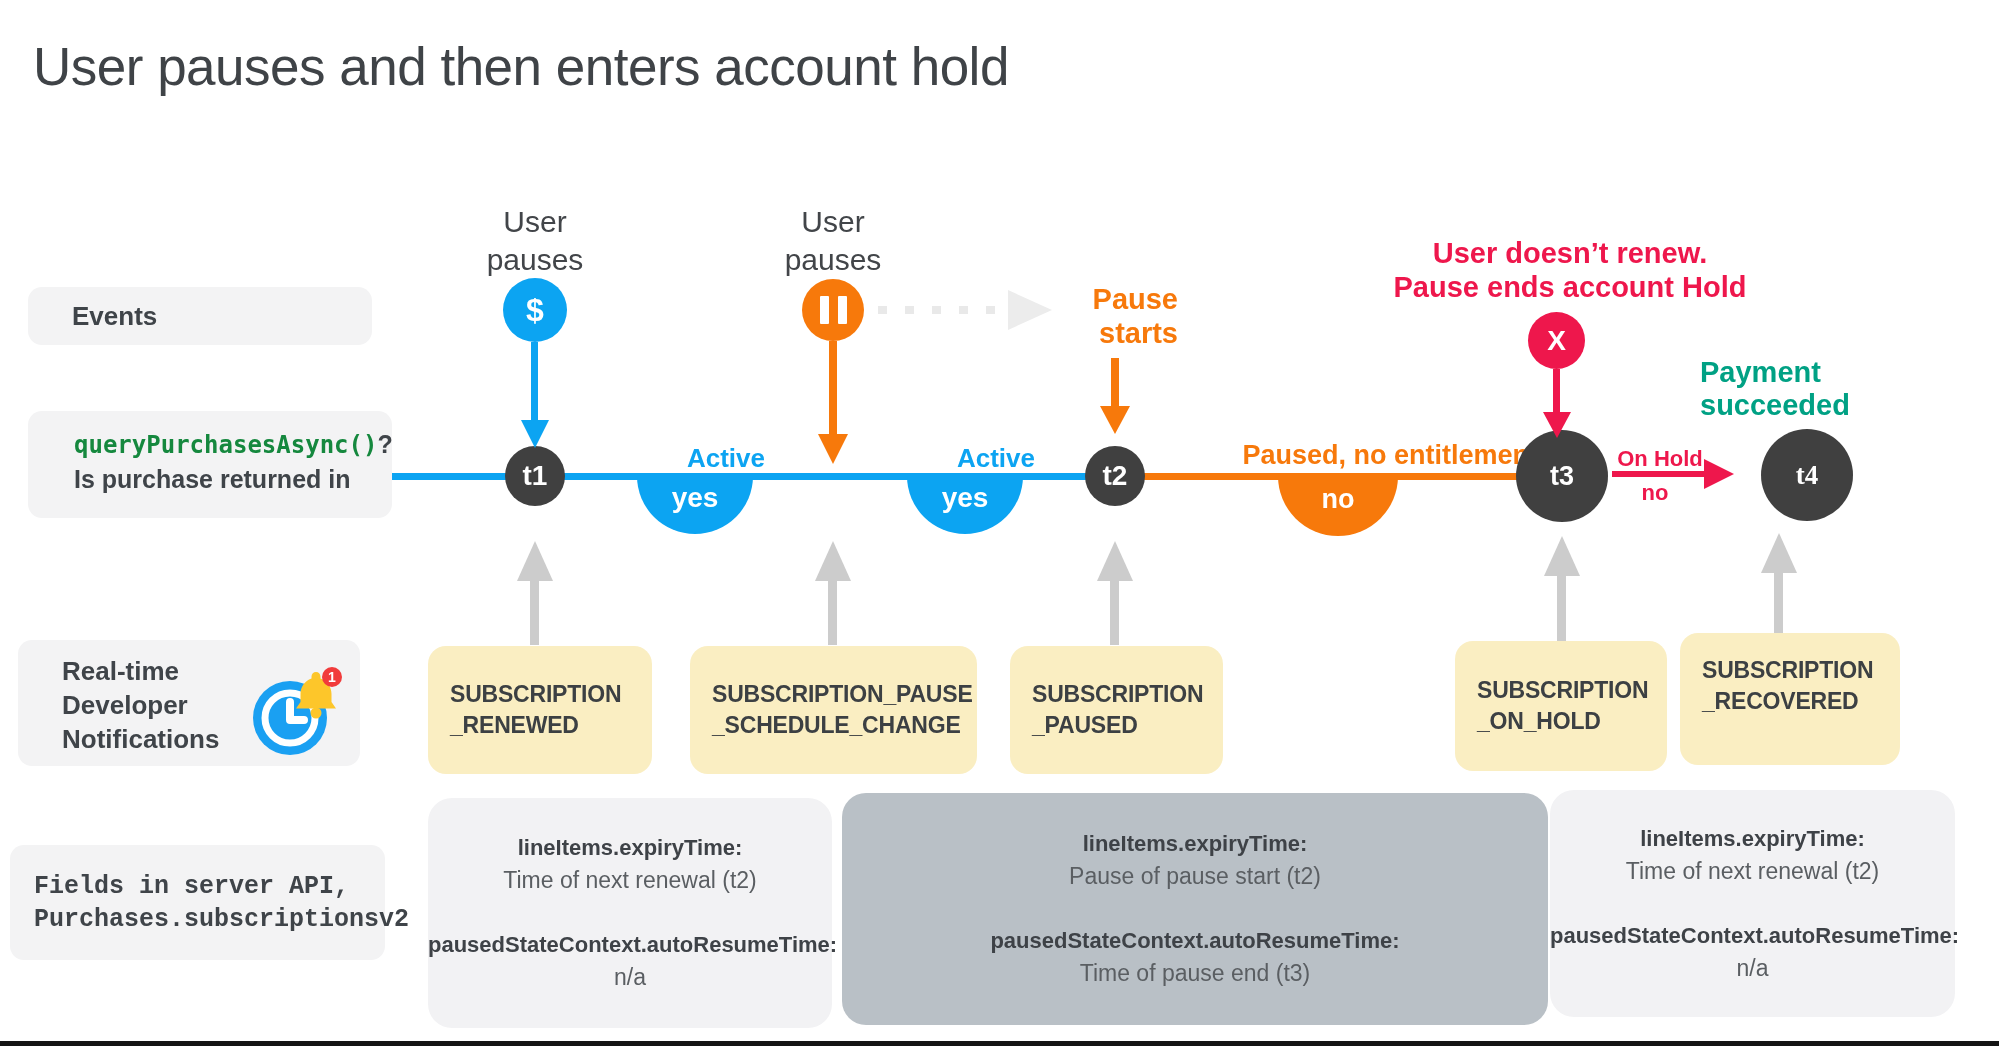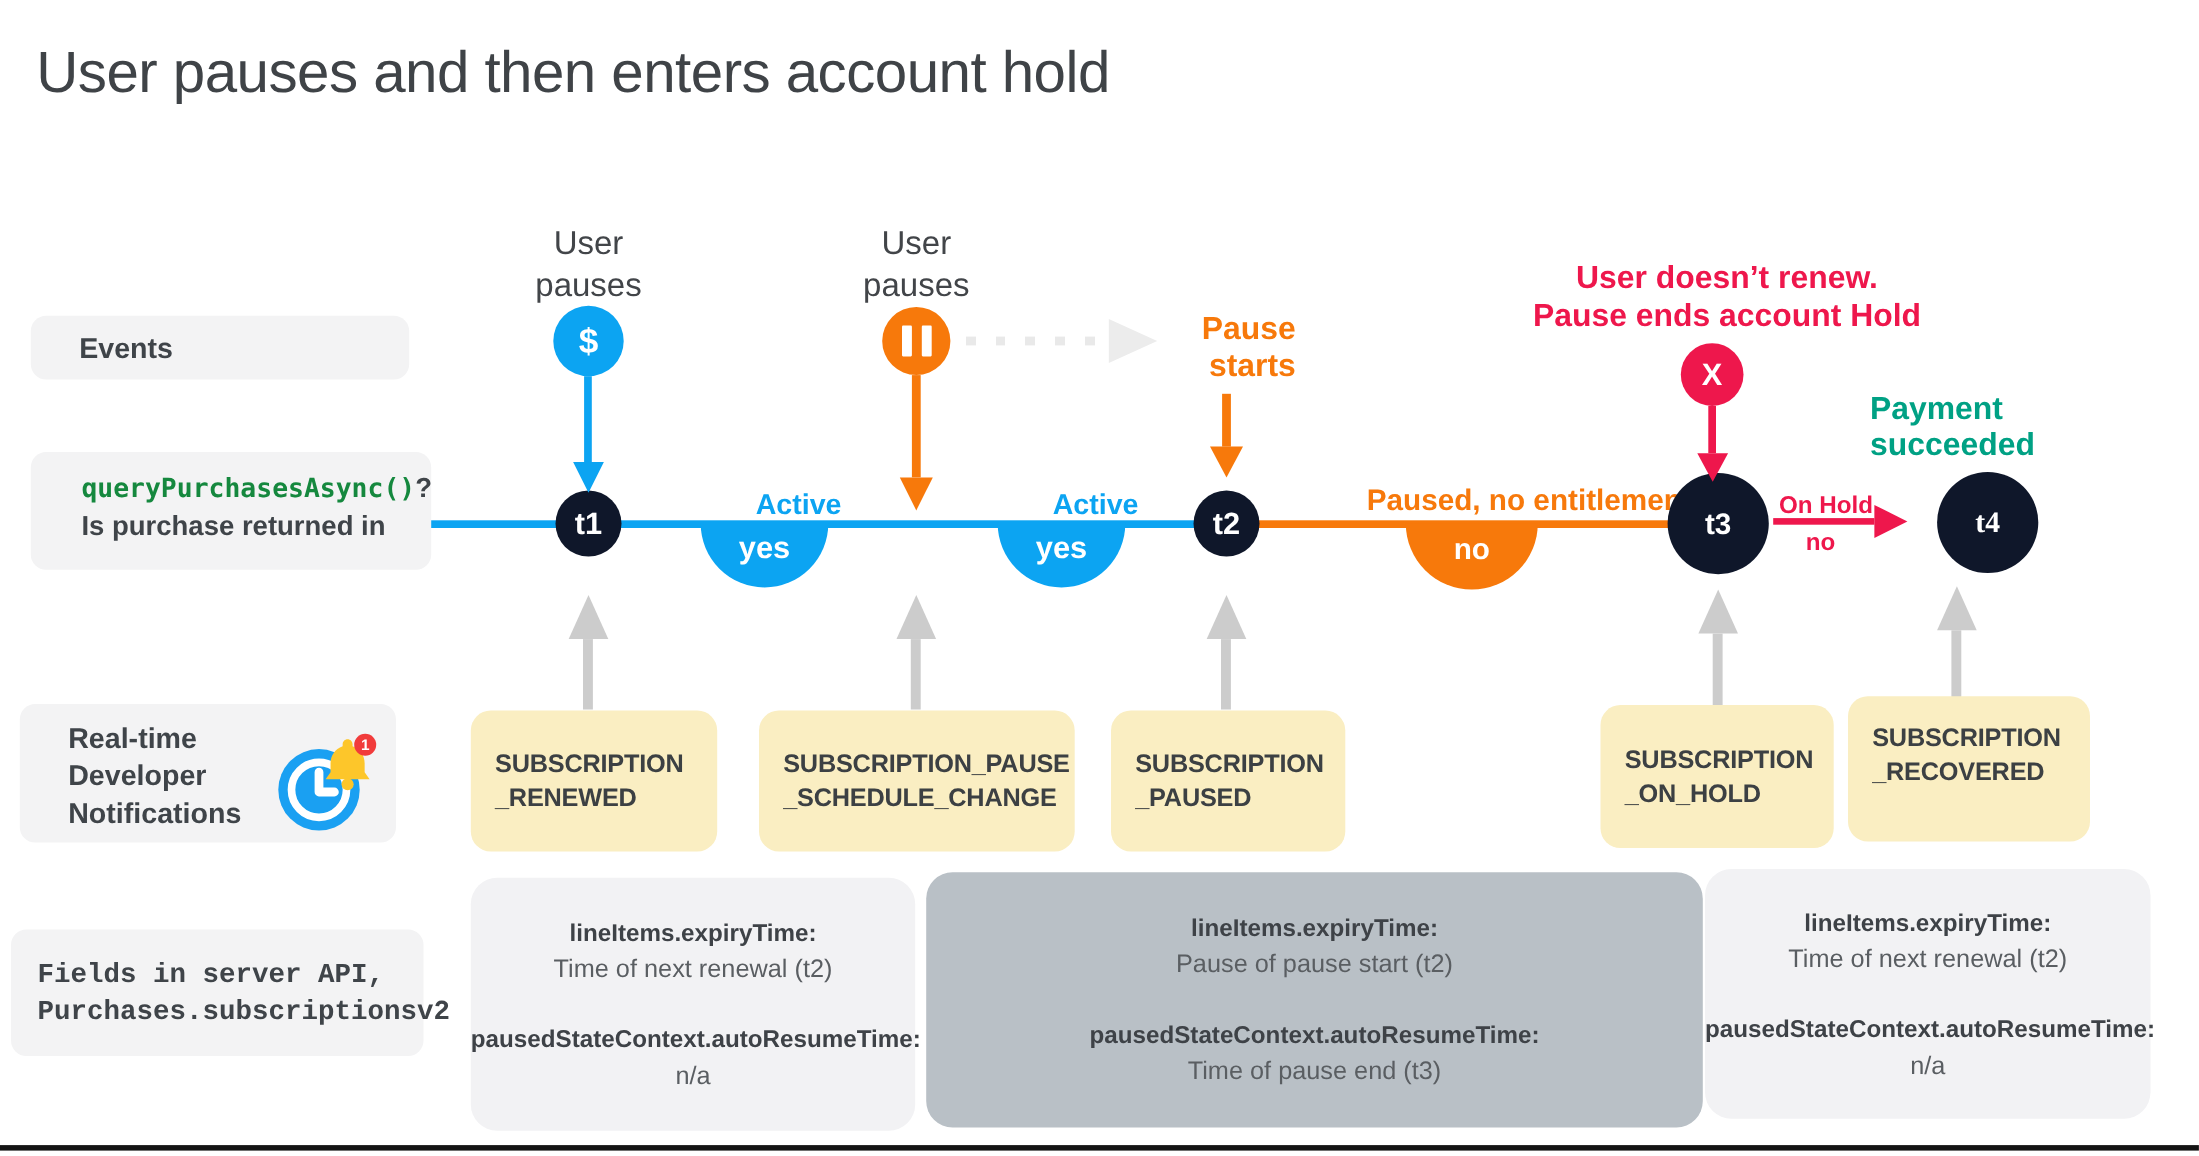--- a/index.html
+++ b/index.html
@@ -19,21 +19,21 @@
     font-size:25px;font-weight:700;line-height:34px;}
   .code{font-family:"DejaVu Sans Mono","Liberation Mono",monospace;font-weight:700;color:#15883e;font-size:24px;}
   .lbox-rtdn{left:18px;top:640px;width:342px;height:126px;padding:14px 0 0 44px;box-sizing:border-box;
     font-size:26px;font-weight:700;line-height:34px;}
   .lbox-fields{left:10px;top:845px;width:375px;height:115px;padding:25px 0 0 24px;box-sizing:border-box;
     font-size:25px;font-weight:700;line-height:33px;font-family:Liberation Mono, monospace;}
   
   .tl-seg{top:473px;height:7px;}
   .tl-blue{left:392px;width:723px;background:#0ca4f2;}
   .tl-orange{left:1115px;width:447px;background:#f7790b;}
-  .node{border-radius:50%;background:#0f172a;color:#fff;font-weight:700;
+  .node{border-radius:50%;background:#404040;color:#fff;font-weight:700;
     display:flex;align-items:center;justify-content:center;}
   .node-sm{width:60px;height:60px;font-size:28px;}
   .node-lg{width:92px;height:92px;font-size:27px;}
   
   .bump{border-radius:0 0 999px 999px;color:#fff;font-weight:700;text-align:center;box-sizing:border-box;}
   .bump-blue{background:#0ca4f2;width:116px;height:58px;font-size:28px;padding-top:6px;}
   .bump-orange{background:#f7790b;width:120px;height:60px;font-size:27px;padding-top:8px;}
   .state-label{font-weight:700;text-align:right;}
   .state-blue{color:#0ca4f2;font-size:26px;}
   .state-orange{color:#f7790b;font-size:27px;}

